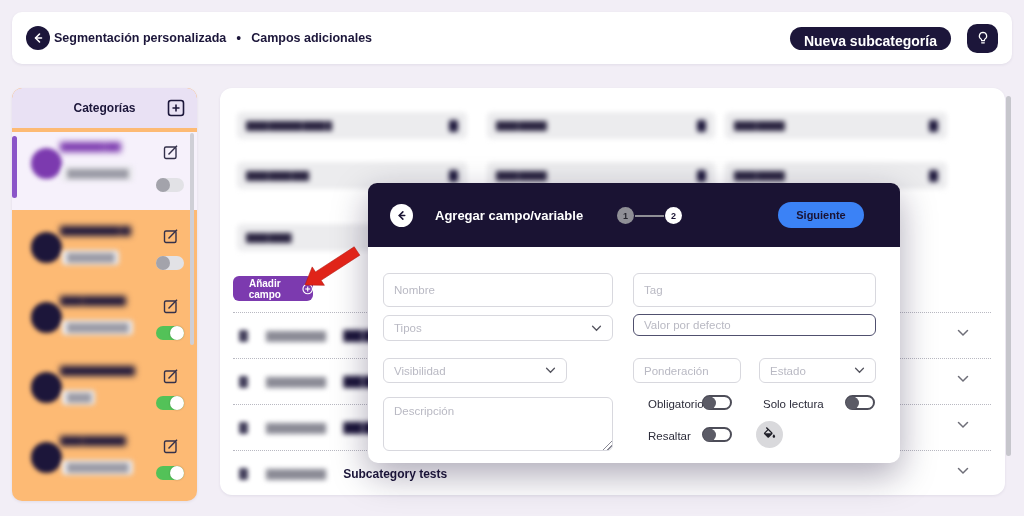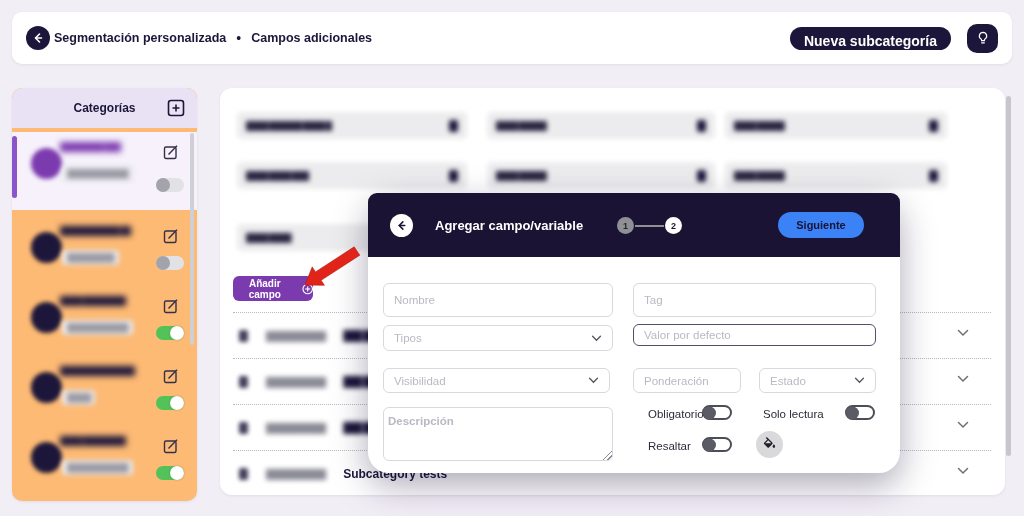--- a/index.html
+++ b/index.html
@@ -93,21 +93,21 @@
   .field-row:last-child { border-bottom:none; }
   .row-icon { width:9px; height:12px; background:#44405c; border-radius:2px; filter:blur(2px); flex:0 0 auto; }
   .row-label { font-size:9px; color:#8a8a95; letter-spacing:-1px; filter:blur(2.5px); white-space:nowrap; }
   .row-value { font-size:10px; font-weight:700; color:#1c163a; letter-spacing:-1px; filter:blur(2.5px); white-space:nowrap; }
   .row-value.sharp { filter:none; font-size:12px; letter-spacing:0; }
   .row-dot { width:4px; height:4px; border-radius:50%; background:#c0612b; margin-left:-12px; filter:blur(1px); }
   .row-chevron { position:absolute; right:22px; top:16px; cursor:pointer; }
   
   .modal {
     position:absolute; left:368px; top:183px; width:532px; height:280px;
-    background:#fff; border-radius:21px; box-shadow:0 12px 35px rgba(20,10,50,.35); z-index:5;margin-top:10px;
+    background:#fff; border-radius:10px; box-shadow:0 12px 35px rgba(20,10,50,.35); z-index:5;
   }
   .modal-header {
     position:absolute; left:0; top:0; width:532px; height:64px;
     background:#1a1333; border-radius:9px 9px 0 0; display:flex; align-items:center; padding:0 22px;
   }
   .modal-back {
     width:23px; height:23px; border-radius:50%; background:#fff; color:#1a1333;
     display:flex; align-items:center; justify-content:center; cursor:pointer; flex:0 0 auto;
   }
   .modal-title { color:#fff; font-size:13px; font-weight:700; margin-left:22px; }
@@ -125,21 +125,21 @@
     border:none; border-radius:13px; cursor:pointer;
   }
   .m-input, .m-select, .m-textarea {
     position:absolute; border:1px solid #d8d8de; border-radius:6px; background:#fff;
     font-family:"Liberation Sans", sans-serif; font-size:11.5px; color:#3a3a4a; padding:0 10px;
   }
   .m-input::placeholder, .m-textarea::placeholder { color:#b9b9c3; }
   .m-select { display:flex; align-items:center; justify-content:space-between; color:#b9b9c3; cursor:pointer; }
   .m-input { height:34px; }
   .m-input.focused { border:1.5px solid #50506e; }
-  .m-textarea { padding:7px 4px; resize:none;font-weight:bold; }
+  .m-textarea { padding:7px 10px; resize:none; }
   .resize-grip {
     position:absolute; right:2px; bottom:2px; width:9px; height:9px; pointer-events:none;
     background:
       linear-gradient(135deg, transparent 0 46%, #8a8a95 46% 54%, transparent 54%),
       linear-gradient(135deg, transparent 0 72%, #8a8a95 72% 80%, transparent 80%);
   }
   .m-toggle-label { position:absolute; font-size:11.5px; color:#2c2c3a; }
   .modal-toggle { position:absolute; width:30px; height:15px; background:#fff; border:2px solid #4d4d58; }
   .modal-toggle .knob { width:13px; height:13px; left:-1px; background:#5b5b66; }
   .bucket-circle {
@@ -357,21 +357,21 @@
     <input class="m-input" style="left: 265px; top: 90px; width: 243px;" placeholder="Tag">
 
     <div class="m-select" style="left:15px; top:132px; width:230px; height:26px;">
       <span>Tipos</span>
       <svg width="11" height="7" viewBox="0 0 12 8">
           <path d="M1.5 1.5 L6 6 L10.5 1.5" fill="none" stroke="#55555f" stroke-width="1.5" stroke-linecap="round"></path>
         </svg>
     </div>
     <input class="m-input focused" style="left: 265px; top: 131px; width: 243px; height: 22px;" placeholder="Valor por defecto">
 
-    <div class="m-select" style="left:15px; top:175px; width:227px; height:25px;">
+    <div class="m-select" style="left:15px; top:175px; width:184px; height:25px;">
       <span>Visibilidad</span>
       <svg width="11" height="7" viewBox="0 0 12 8">
           <path d="M1.5 1.5 L6 6 L10.5 1.5" fill="none" stroke="#55555f" stroke-width="1.5" stroke-linecap="round"></path>
         </svg>
     </div>
     <input class="m-input" style="left: 265px; top: 175px; width: 108px; height: 25px;" placeholder="Ponderación">
     <div class="m-select" style="left:391px; top:175px; width:117px; height:25px;">
       <span>Estado</span>
       <svg width="11" height="7" viewBox="0 0 12 8">
           <path d="M1.5 1.5 L6 6 L10.5 1.5" fill="none" stroke="#55555f" stroke-width="1.5" stroke-linecap="round"></path>

